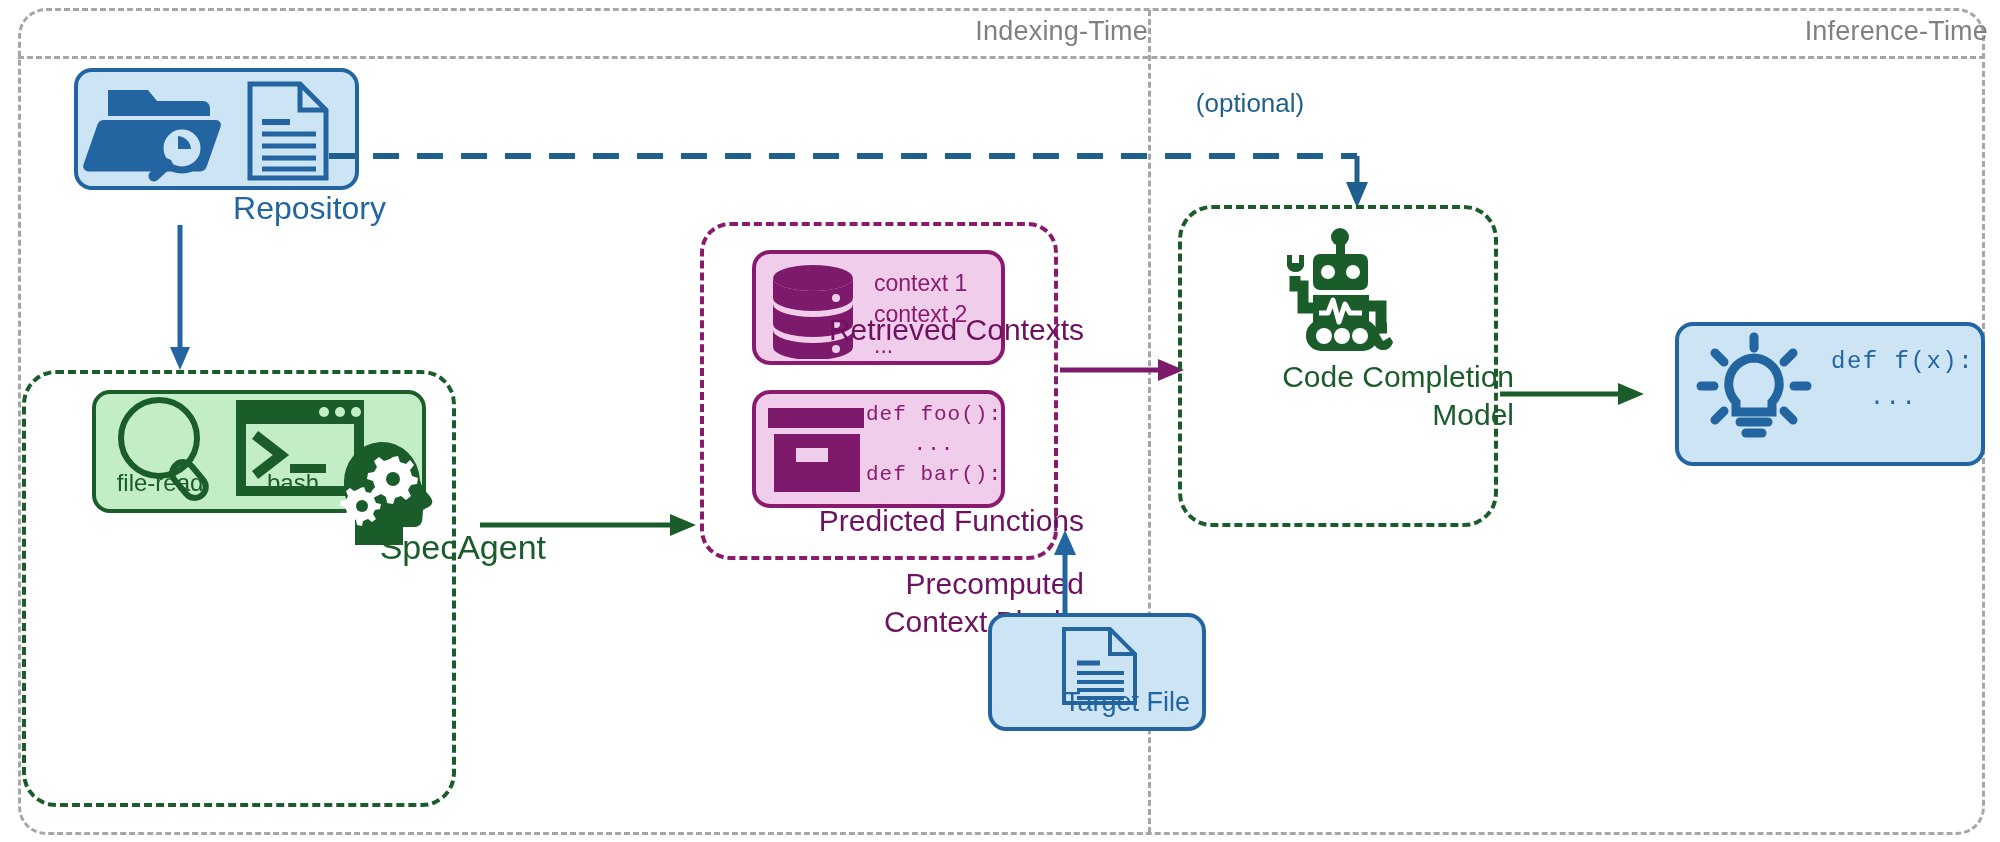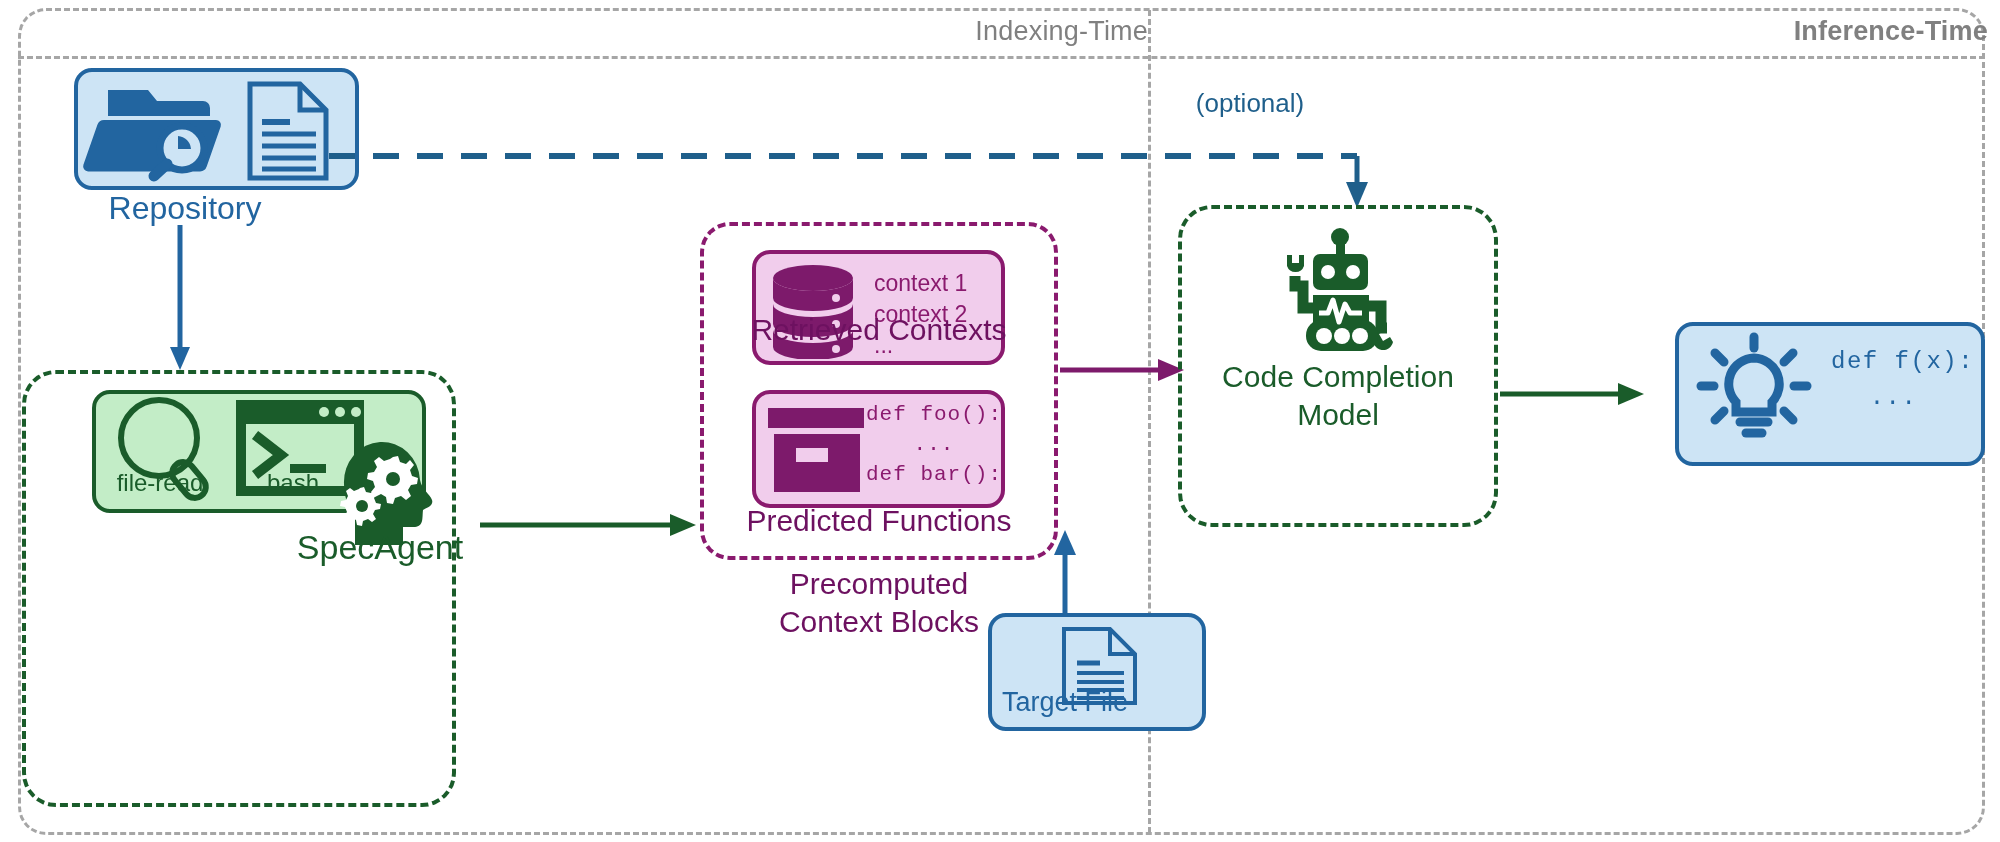--- a/index.html
+++ b/index.html
@@ -19,21 +19,21 @@
   }
   #phase-header-rule{
     left:18px;top:56px;width:1967px;height:0;
     border-top:3px dashed #a6a6a6;
   }
   .phase-label{
     color:#808080;font-size:27px;letter-spacing:.2px;white-space:nowrap;
     text-align:right;
   }
   #phase-label-indexing{left:0;top:16px;width:1148px;}
-  #phase-label-inference{left:1148px;top:16px;width:840px;font-weight:bold;}
+  #phase-label-inference{left:1148px;top:16px;width:840px;}
 
   
   .group-dash{box-sizing:border-box;border-radius:34px;}
   #agent-group{
     left:22px;top:370px;width:434px;height:437px;
     border:4px dashed #1a5c2a;
   }
   #context-group{
     left:700px;top:222px;width:358px;height:338px;
     border:4px dashed #8a1a6e;border-radius:30px;
@@ -50,21 +50,21 @@
   .card-pink{background:#f1cdec;border:4px solid #8a1a6e;}
 
   #repository-card{left:42px;top:68px;width:285px;height:122px;}
   #tools-card{left:44px;top:390px;width:334px;height:123px;margin-left:48px;}
   #contexts-card{left:752px;top:250px;width:253px;height:115px;}
   #functions-card{left:752px;top:390px;width:253px;height:118px;padding-left:8px;}
   #target-file-card{left:956px;top:613px;width:218px;height:118px;}
   #completion-card{left:1643px;top:322px;width:310px;height:144px;}
 
   
-  .caption{white-space:nowrap;text-align:center;line-height:1.05;}
+  .caption{white-space:nowrap;text-align:right;line-height:1.05;margin-left:16px;}
   .caption-blue{color:#2265a0;}
   .caption-green{color:#1a5c2a;}
   .caption-purple{color:#6d1160;}
 
   #repository-caption{left:0;top:192px;width:370px;font-size:32px;}
   #tools-caption{left:0;top:458px;width:370px;font-size:34px;}
   #specagent-caption{left:230px;top:530px;width:300px;font-size:34px;}
   #contexts-caption{left:690px;top:314px;width:378px;font-size:30px;}
   #functions-caption{left:690px;top:505px;width:378px;font-size:30px;}
   #blocks-caption{left:690px;top:565px;width:378px;font-size:30px;line-height:1.25;}

